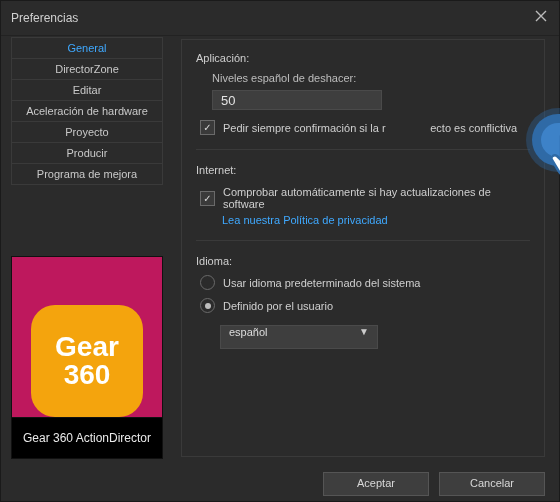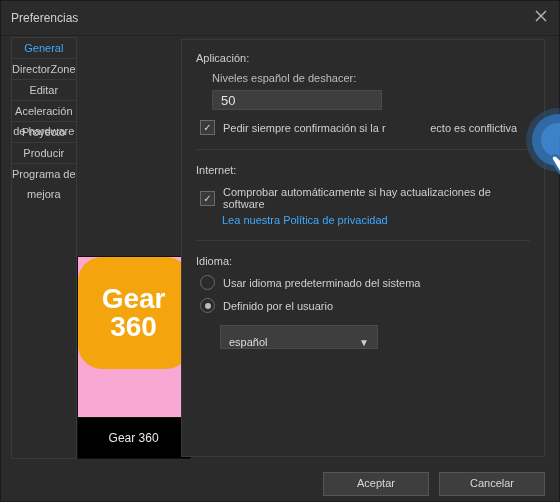--- a/index.html
+++ b/index.html
@@ -1,45 +1,45 @@
 <!DOCTYPE html>
 <html><head>
 <meta charset="utf-8">
 <style>
   html,body{margin:0;padding:0;width:560px;height:502px;background:#000;font-family:"Segoe UI",Arial,sans-serif;font-size:11px;color:#cfcfcf;overflow:hidden}
   .window{width:560px;height:502px;background:#2b2b2b;position:relative;border:1px solid #1a1a1a;box-sizing:border-box}
   .titlebar{height:26px;line-height:26px;padding:4px 10px;background:#2b2b2b;color:#d0d0d0;font-size:12px;position:relative;border-bottom:1px solid #222}
   .titlebar .close{position:absolute;right:6px;top:4px;width:18px;height:18px;color:#bbb;cursor:pointer}
   .titlebar .close svg{width:12px;height:12px}
   .body{position:absolute;top:26px;left:0;right:0;bottom:34px;display:flex}
-  .sidebar{width:170px;padding:10px 8px 8px 10px;box-sizing:border-box;display:flex;flex-direction:row;gap:0}
+  .sidebar{width:170px;padding:10px 8px 8px 10px;box-sizing:border-box;display:flex;flex-direction:column;gap:0}
   .nav{border:1px solid #3a3a3a}
   .nav .item{height:20px;line-height:20px;text-align:center;border-bottom:1px solid #3a3a3a;color:#c9c9c9;cursor:pointer;font-size:11px}
   .nav .item:last-child{border-bottom:none}
   .nav .item.active{color:#3fa9ff}
   .promo{margin-top:auto;border:1px solid #111;background:#000}
-  .promo .logo{height:160px;background:#f9a8d4;display:flex;align-items:flex-start;justify-content:center}
+  .promo .logo{height:160px;background:#be185d;display:flex;align-items:flex-end;justify-content:center}
   .promo .logo .chip{width:112px;height:112px;border-radius:24px;background:#f4a40d;display:flex;align-items:center;justify-content:center;flex-direction:column}
   .promo .logo .chip span{color:#fff;font-weight:600}
   .promo .logo .chip .t1{font-size:28px;line-height:28px}
   .promo .logo .chip .t2{font-size:28px;line-height:28px}
   .promo .caption{height:40px;line-height:40px;text-align:center;color:#eaeaea;font-size:12px;border-top:1px solid #111;background:#000}
   .main{flex:1;padding:12px 14px 10px 10px;box-sizing:border-box}
   .panel{border:1px solid #3a3a3a;height:100%;box-sizing:border-box;padding:12px 14px;position:relative;background:#2b2b2b}
   .section-title{color:#cfcfcf;font-size:11px;margin-bottom:8px}
   .field-label{color:#bdbdbd;font-size:11px;margin:4px 0 6px 16px}
   .textfield{margin-left:16px;width:170px;height:20px;background:#3e3e3e;border:1px solid #4a4a4a;color:#e2e2e2;padding:0 8px;font-size:13px;box-sizing:border-box}
   .row{display:flex;align-items:center;gap:8px;margin:10px 0 0 4px}
   .checkbox{width:13px;height:13px;border:1px solid #6a6a6a;background:#3a3a3a;display:flex;align-items:center;justify-content:center;color:#d8d8d8;font-size:10px;flex:none}
   .link{color:#3fa9ff;cursor:pointer;margin-left:26px;margin-top:4px;display:inline-block;font-size:11px}
   .divider{height:1px;background:#3a3a3a;margin:14px 0}
   .radio-row{display:flex;align-items:center;gap:8px;margin:8px 0 0 4px}
   .radio{width:13px;height:13px;border:1px solid #6a6a6a;border-radius:50%;display:flex;align-items:center;justify-content:center;flex:none}
   .radio .dot{width:6px;height:6px;border-radius:50%;background:#bdbdbd}
-  .select{margin:12px 0 0 24px;width:140px;height:22px;background:#3e3e3e;border:1px solid #4a4a4a;display:flex;align-items:flex-end;justify-content:space-between;padding:0 8px;color:#ddd;font-size:11px;cursor:pointer}
+  .select{margin:12px 0 0 24px;width:140px;height:22px;background:#3e3e3e;border:1px solid #4a4a4a;display:flex;align-items:flex-start;justify-content:space-between;padding:0 8px;color:#ddd;font-size:11px;cursor:pointer}
   .select .caret{color:#ccc;font-size:10px}
   .footer{position:absolute;left:0;right:0;bottom:0;height:34px;display:flex;justify-content:flex-end;align-items:center;gap:10px;padding-right:14px;background:#2b2b2b}
   .btn{min-width:80px;height:22px;line-height:20px;text-align:center;background:#3e3e3e;border:1px solid #555;color:#d8d8d8;font-size:11px;cursor:pointer;padding:0 12px}
   
   .tap{position:absolute;left:350px;top:74px;pointer-events:none}
   .tap .ring{position:absolute;width:52px;height:52px;border-radius:50%;background:#2f6aa6;box-shadow:0 0 0 6px rgba(47,106,166,.35);left:0;top:0}
   .tap .ring2{position:absolute;width:34px;height:34px;border-radius:50%;background:#3d82c8;left:9px;top:9px}
   .tap svg{position:absolute;left:20px;top:16px}
 </style>
 </head>

